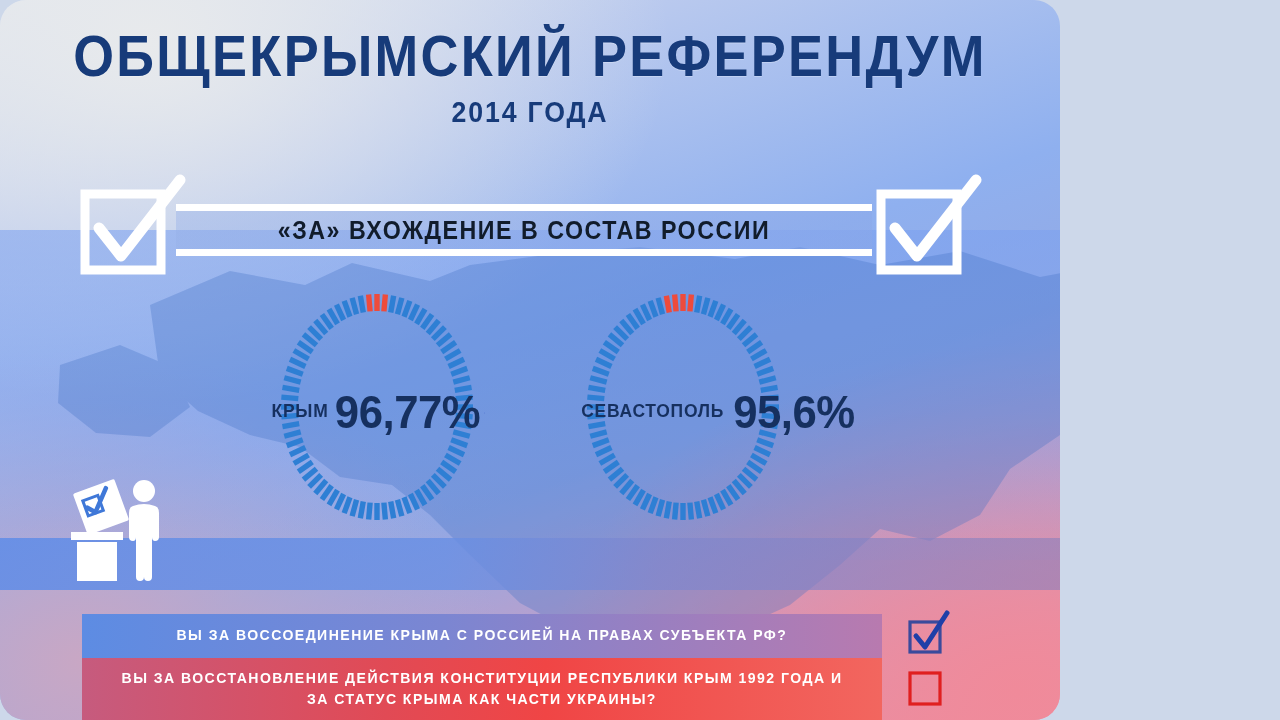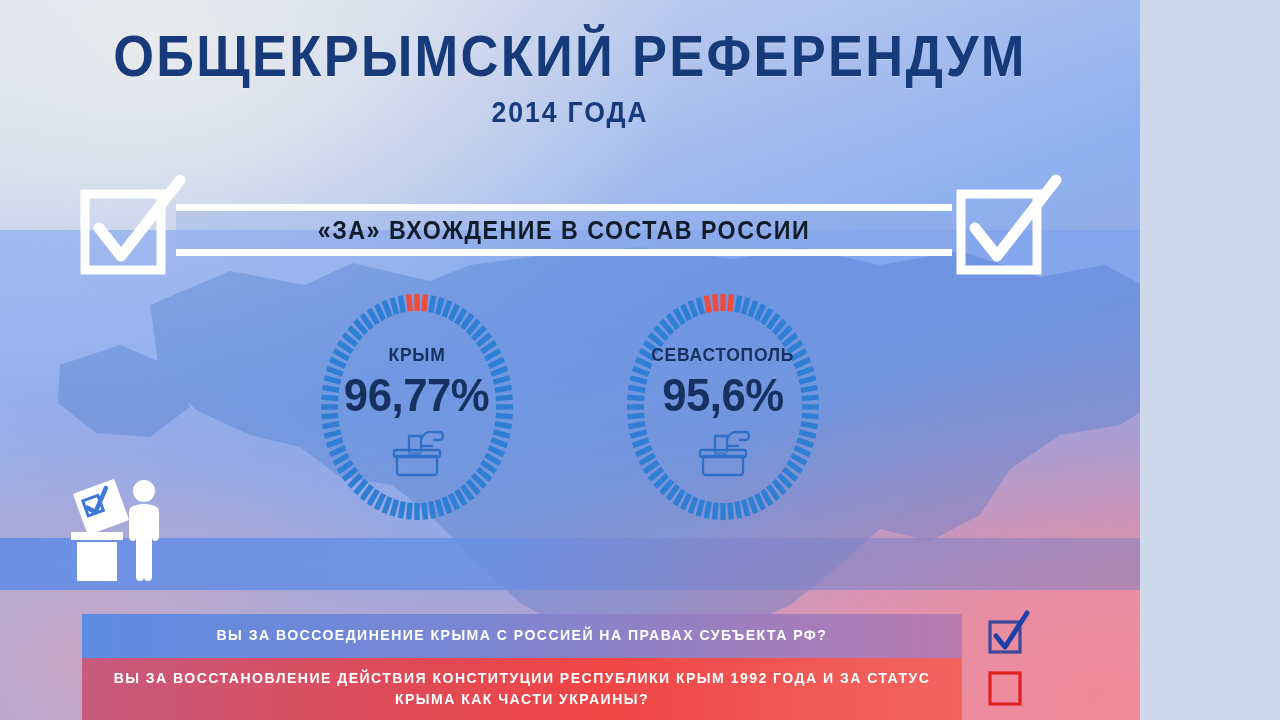--- a/index.html
+++ b/index.html
@@ -2,21 +2,21 @@
 <html><head>
 <meta charset="utf-8">
 <style>
   * { margin:0; padding:0; box-sizing:border-box; }
   html, body {
     width:1280px; height:720px; overflow:hidden;
     font-family:"Liberation Sans", sans-serif;
     background:#cdd8ea;
   }
   #stage {
-    position:relative; width:1140px; height:720px; overflow:hidden;
+    position:relative; width:1060px; height:720px; overflow:hidden;border-radius:26px;
   }
 
   
   .bg-base {
     position:absolute; inset:0;
     background:
       radial-gradient(ellipse 900px 620px at 14% 6%, #e8eaec 0%, rgba(232,234,236,0) 58%),
       radial-gradient(ellipse 760px 560px at 96% 96%, #f08a9a 0%, rgba(240,138,154,0) 62%),
       radial-gradient(ellipse 700px 520px at 8% 92%, #c9a7c4 0%, rgba(201,167,196,0) 60%),
       linear-gradient(160deg, #dfe5ef 0%, #b9c9ee 22%, #8fb0ef 48%, #93a9e4 62%, #c79cc4 80%, #ef8fa0 100%);
@@ -77,21 +77,21 @@
 
   
   .donuts {
     position:absolute; left:0; right:0; top:282px; height:252px; z-index:5;
     display:flex; justify-content:center; gap:90px;
   }
   .donut { position:relative; width:216px; height:250px; }
   .donut svg.ring { position:absolute; inset:0; width:216px; height:250px; }
   .donut-inner {
     position:absolute; inset:0;
-    display:flex; flex-direction:column; align-items:center; justify-content:center;
+    display:flex; flex-direction:row; align-items:center; justify-content:space-between;
     padding-top:8px;
   }
   .donut-name {
     font-size:19px; font-weight:bold; letter-spacing:.8px; color:#16305f;
     transform:scaleX(.92); white-space:nowrap;
   }
   .donut-value {
     margin-top:2px;
     font-size:46px; font-weight:bold; letter-spacing:-.5px; color:#16305f;
     transform:scaleX(.95); white-space:nowrap;

